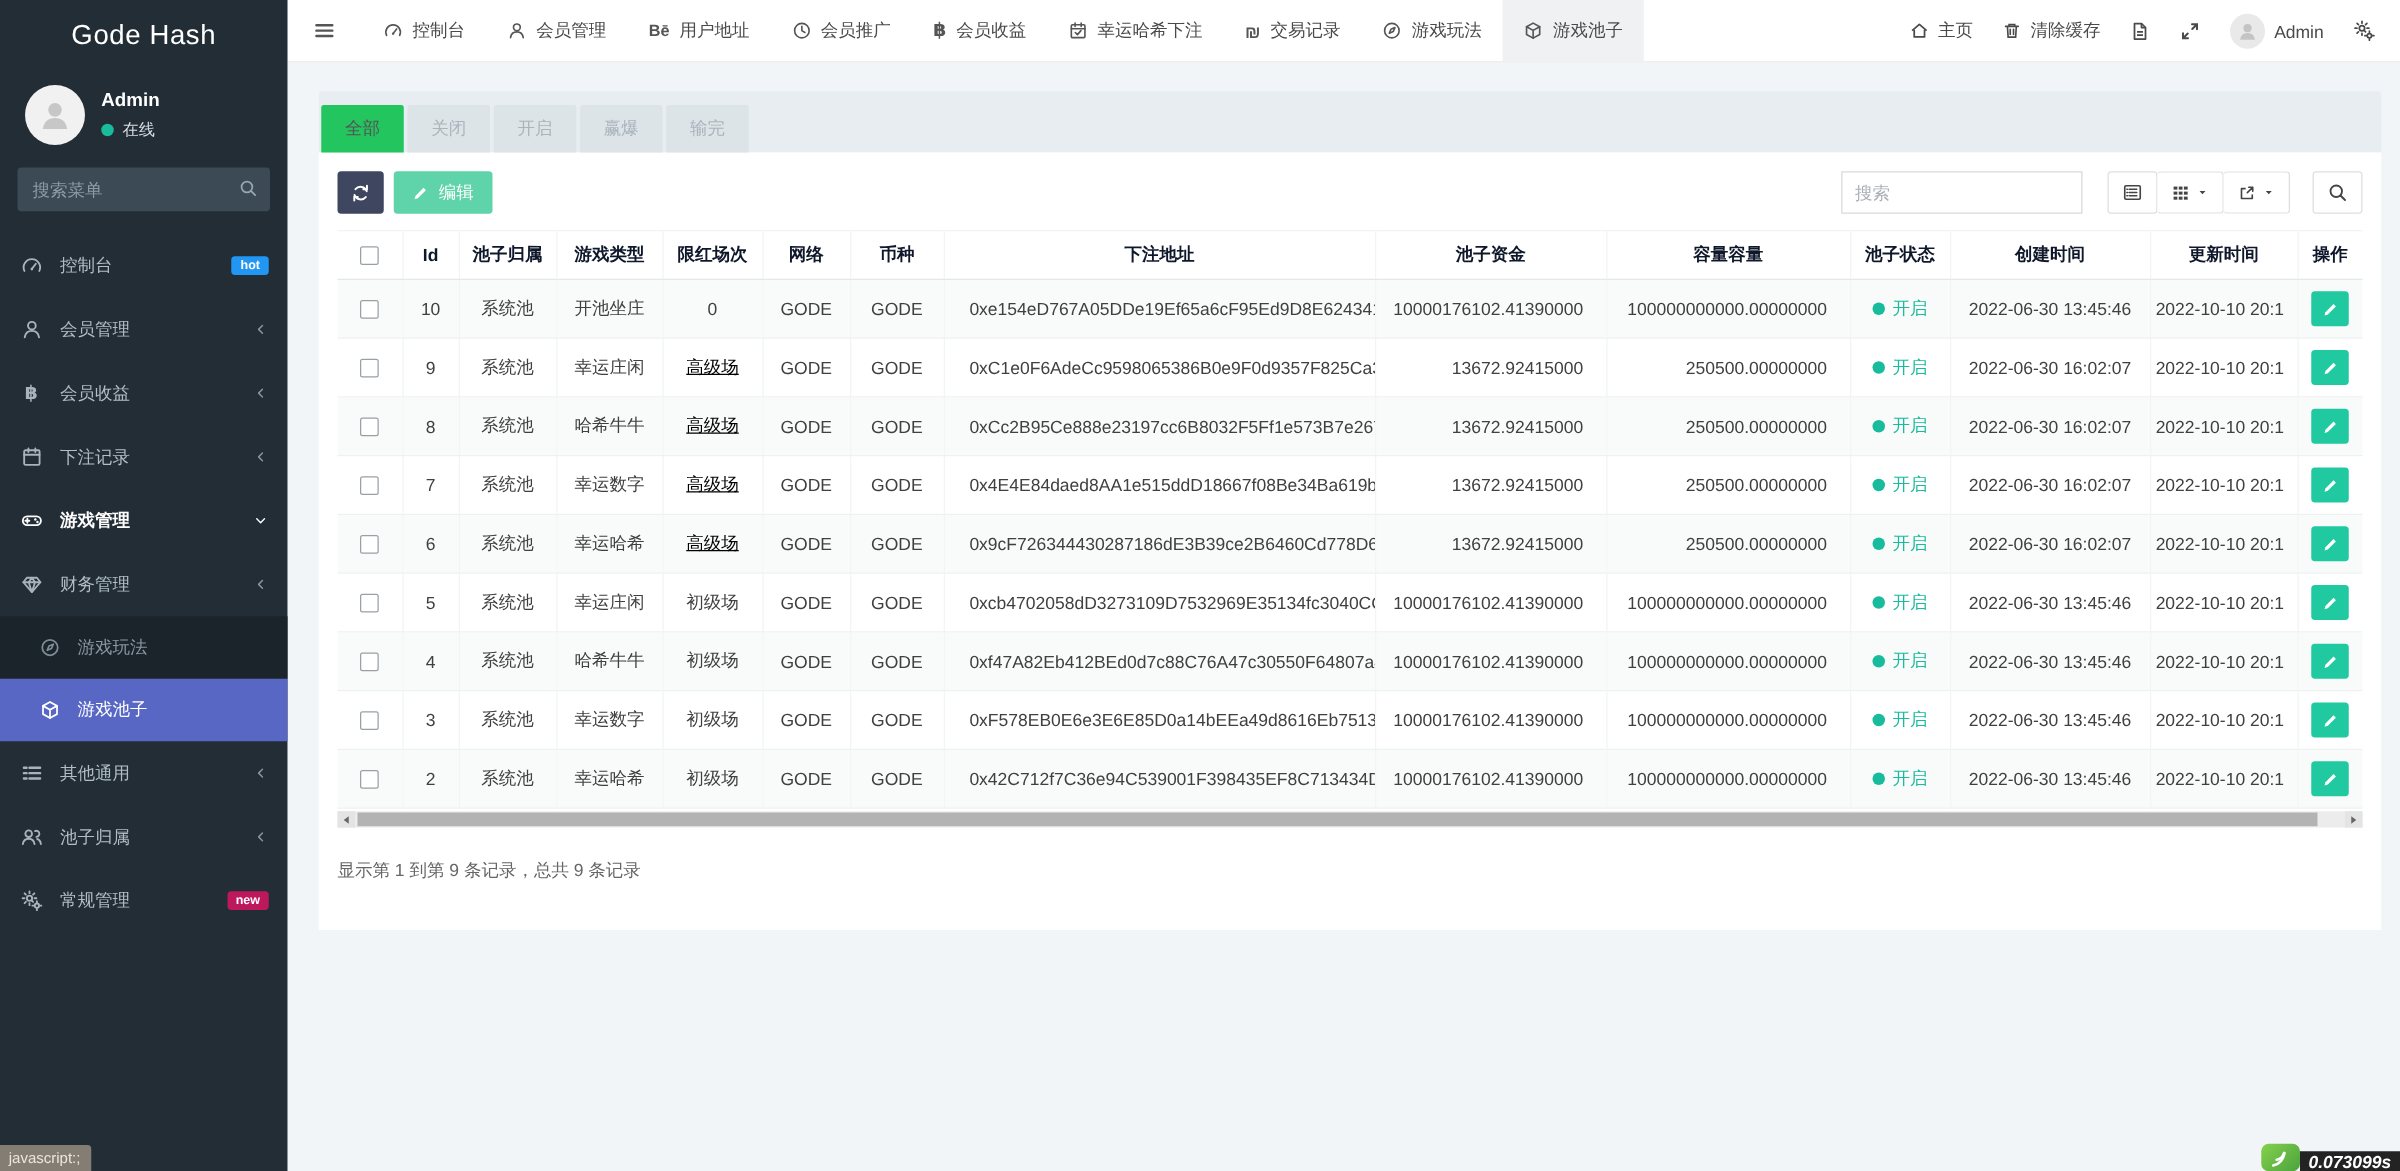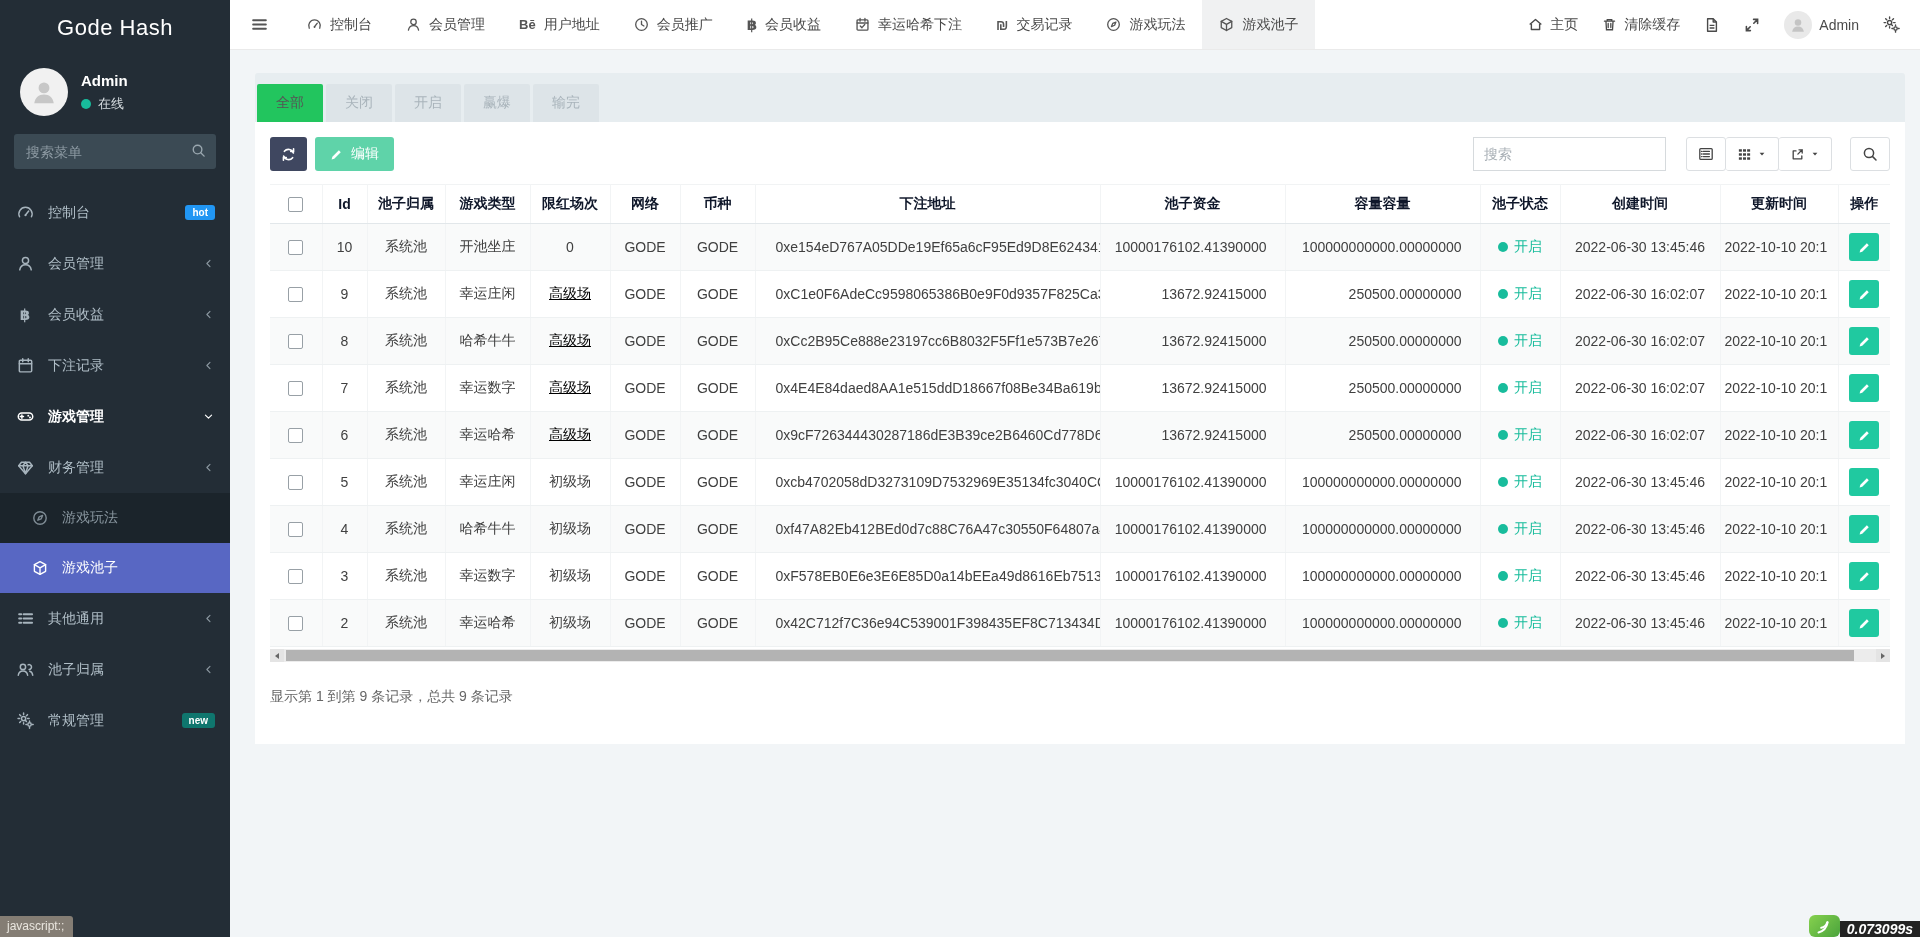--- a/index.html
+++ b/index.html
@@ -274,21 +274,21 @@
         <li class="menu-item">
           <span class="mi-icon">
             <svg class="ic" width="17" height="17" viewBox="0 0 16 16" fill="none" stroke="currentColor" stroke-width="1.4" stroke-linecap="round" stroke-linejoin="round">
               <circle cx="6.2" cy="6.2" r="2"></circle>
               <path d="M6.2 2.4V1M6.2 11.4V10M2.4 6.2H1M11.4 6.2H10M3.5 3.5l-1-1M8.9 8.9l-1-1M8.9 3.5l1-1M2.5 9.9l1-1"></path>
               <circle cx="11.8" cy="11.8" r="1.6"></circle>
               <path d="M11.8 9.4v-1M11.8 15.2v-1M9.4 11.8h-1M15.2 11.8h-1"></path>
             </svg>
           </span>
           <span>常规管理</span>
-          <span class="badge" style="background:#0f766e">new</span>
+          <span class="badge" style="background:#be185d">new</span>
         </li>
       </ul>
   </aside>
 
   <div class="main">
 
     <header class="topbar">
       <span class="hamburger">
         <svg class="ic" width="17" height="17" viewBox="0 0 16 16" stroke="currentColor" stroke-width="1.8" stroke-linecap="round">
             <path d="M2 4h12M2 8h12M2 12h12"></path>

